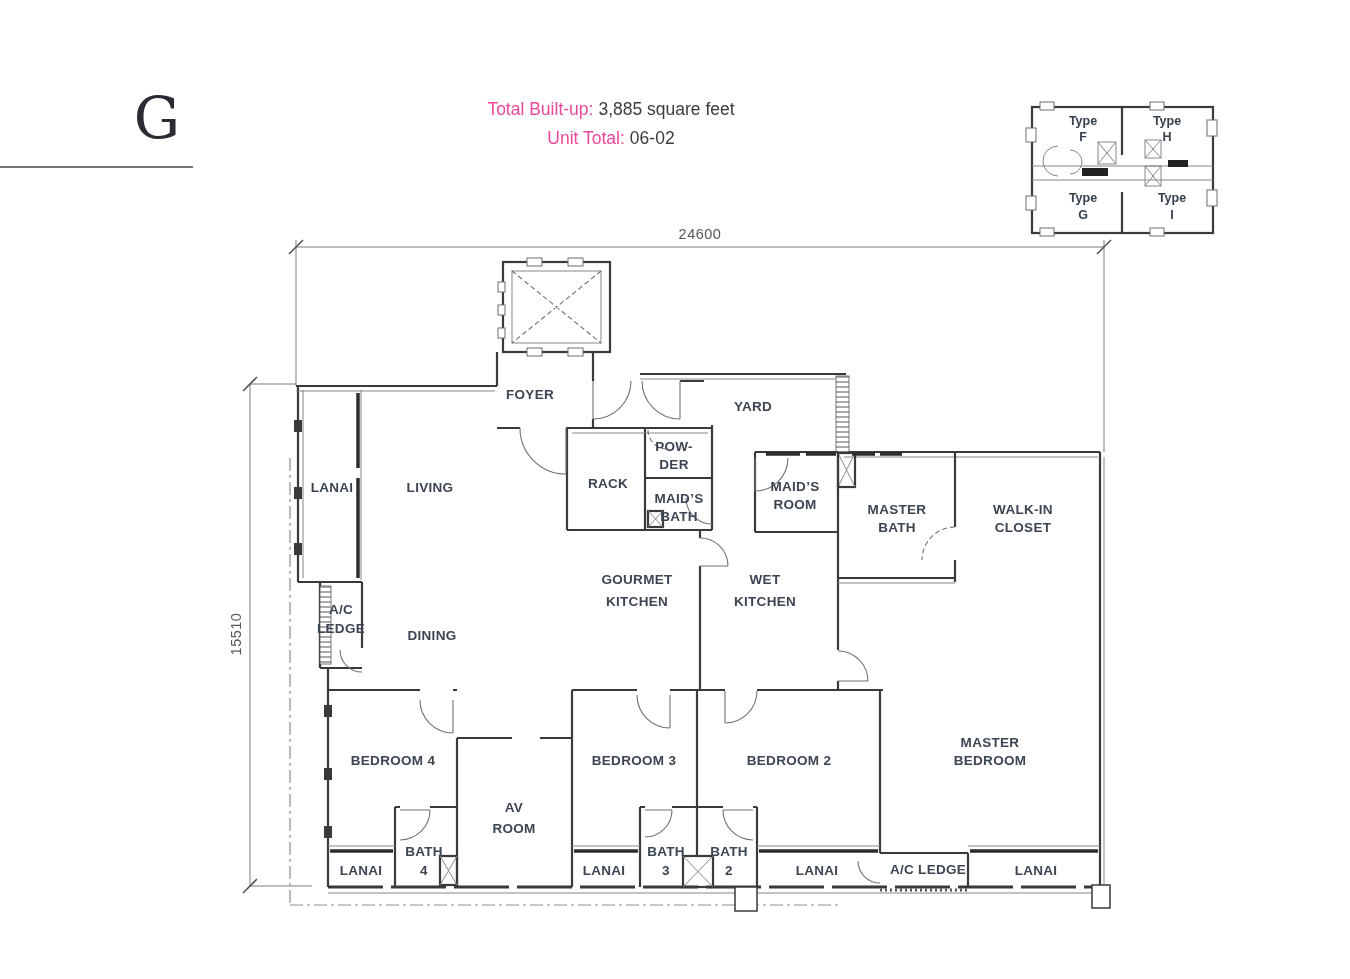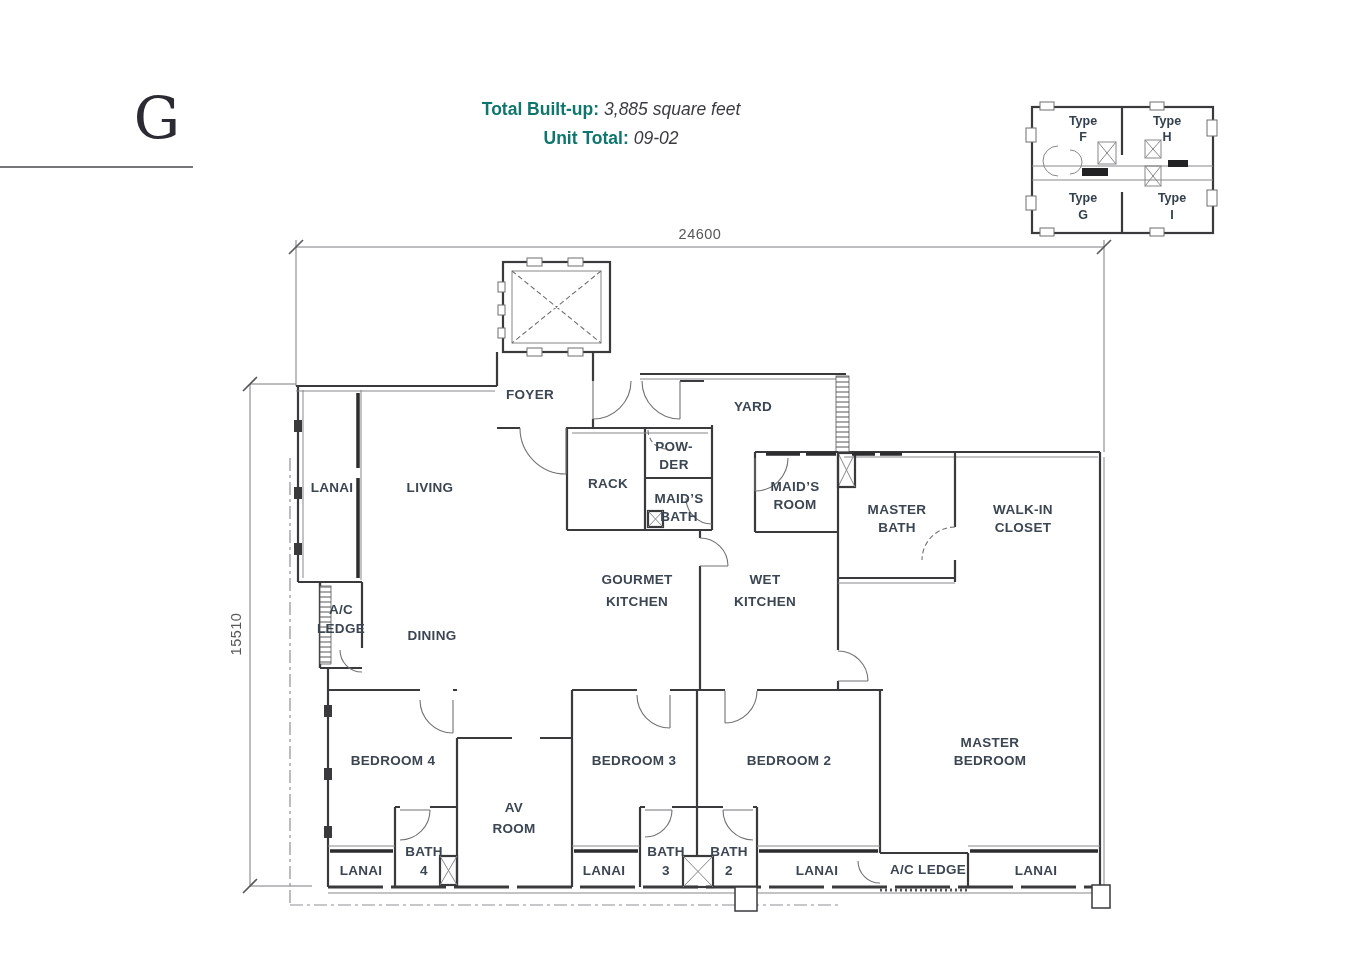--- a/index.html
+++ b/index.html
@@ -3,22 +3,22 @@
 <meta charset="utf-8">
 <style>
   html,body{margin:0;padding:0;background:#ffffff;}
   #stage{position:relative;width:1350px;height:979px;background:#ffffff;overflow:hidden;
          font-family:"Liberation Sans",sans-serif;}
   .letter{position:absolute;left:122px;top:88px;width:70px;text-align:center;
           font-family:"DejaVu Serif",serif;font-size:58px;line-height:60px;color:#2c2b33;}
   .rule{position:absolute;left:0;top:166px;width:193px;height:2px;background:#77777a;}
   .titles{position:absolute;left:311px;top:99px;width:600px;text-align:center;color:#3b3b42;}
   .t-line{font-size:17.5px;line-height:20px;margin-bottom:9px;}
-  .t-lab{font-weight:700;color:#0f766e;}
-  .t-val{font-weight:400;margin-left:5px;font-style:italic;}
+  .t-lab{font-weight:400;color:#ec4899;}
+  .t-val{font-weight:400;margin-left:5px;}
   svg{position:absolute;left:0;top:0;}
   .w2{stroke:#3a3a3c;stroke-width:2.2;fill:none;stroke-linecap:butt;}
   .w2t{stroke:#3a3a3c;stroke-width:3;fill:none;}
   .w1{stroke:#87878a;stroke-width:1;fill:none;}
   .w3{stroke:#2c2c2e;stroke-width:3.5;fill:none;}
   .door{stroke:#737376;stroke-width:1.1;fill:none;}
   .doord{stroke:#737376;stroke-width:1.1;fill:none;stroke-dasharray:5 3;}
   .lift{stroke:#6f6f71;stroke-width:1.1;fill:none;stroke-dasharray:5 3;}
   .dashdot{stroke:#909093;stroke-width:1.2;fill:none;stroke-dasharray:13 4 3 4;}
   .dim{stroke:#7d7d80;stroke-width:1;fill:none;}
@@ -35,21 +35,21 @@
 </head>
 <body>
 
 <div id="stage">
 
   <div class="letter">G</div>
   <div class="rule"></div>
 
   <div class="titles">
     <div class="t-line"><span class="t-lab">Total Built-up:</span><span class="t-val">3,885 square feet</span></div>
-    <div class="t-line"><span class="t-lab">Unit Total:</span><span class="t-val">09-02</span></div>
+    <div class="t-line"><span class="t-lab">Unit Total:</span><span class="t-val">06-02</span></div>
   </div>
 
   <svg width="1350" height="979" viewBox="0 0 1350 979">
     <defs>
       <pattern id="ladder" width="6" height="5" patternUnits="userSpaceOnUse">
         <rect width="6" height="5" fill="#ffffff"></rect>
         <line x1="0" y1="2" x2="6" y2="2" stroke="#555557" stroke-width="1"></line>
       </pattern>
     </defs>
 

